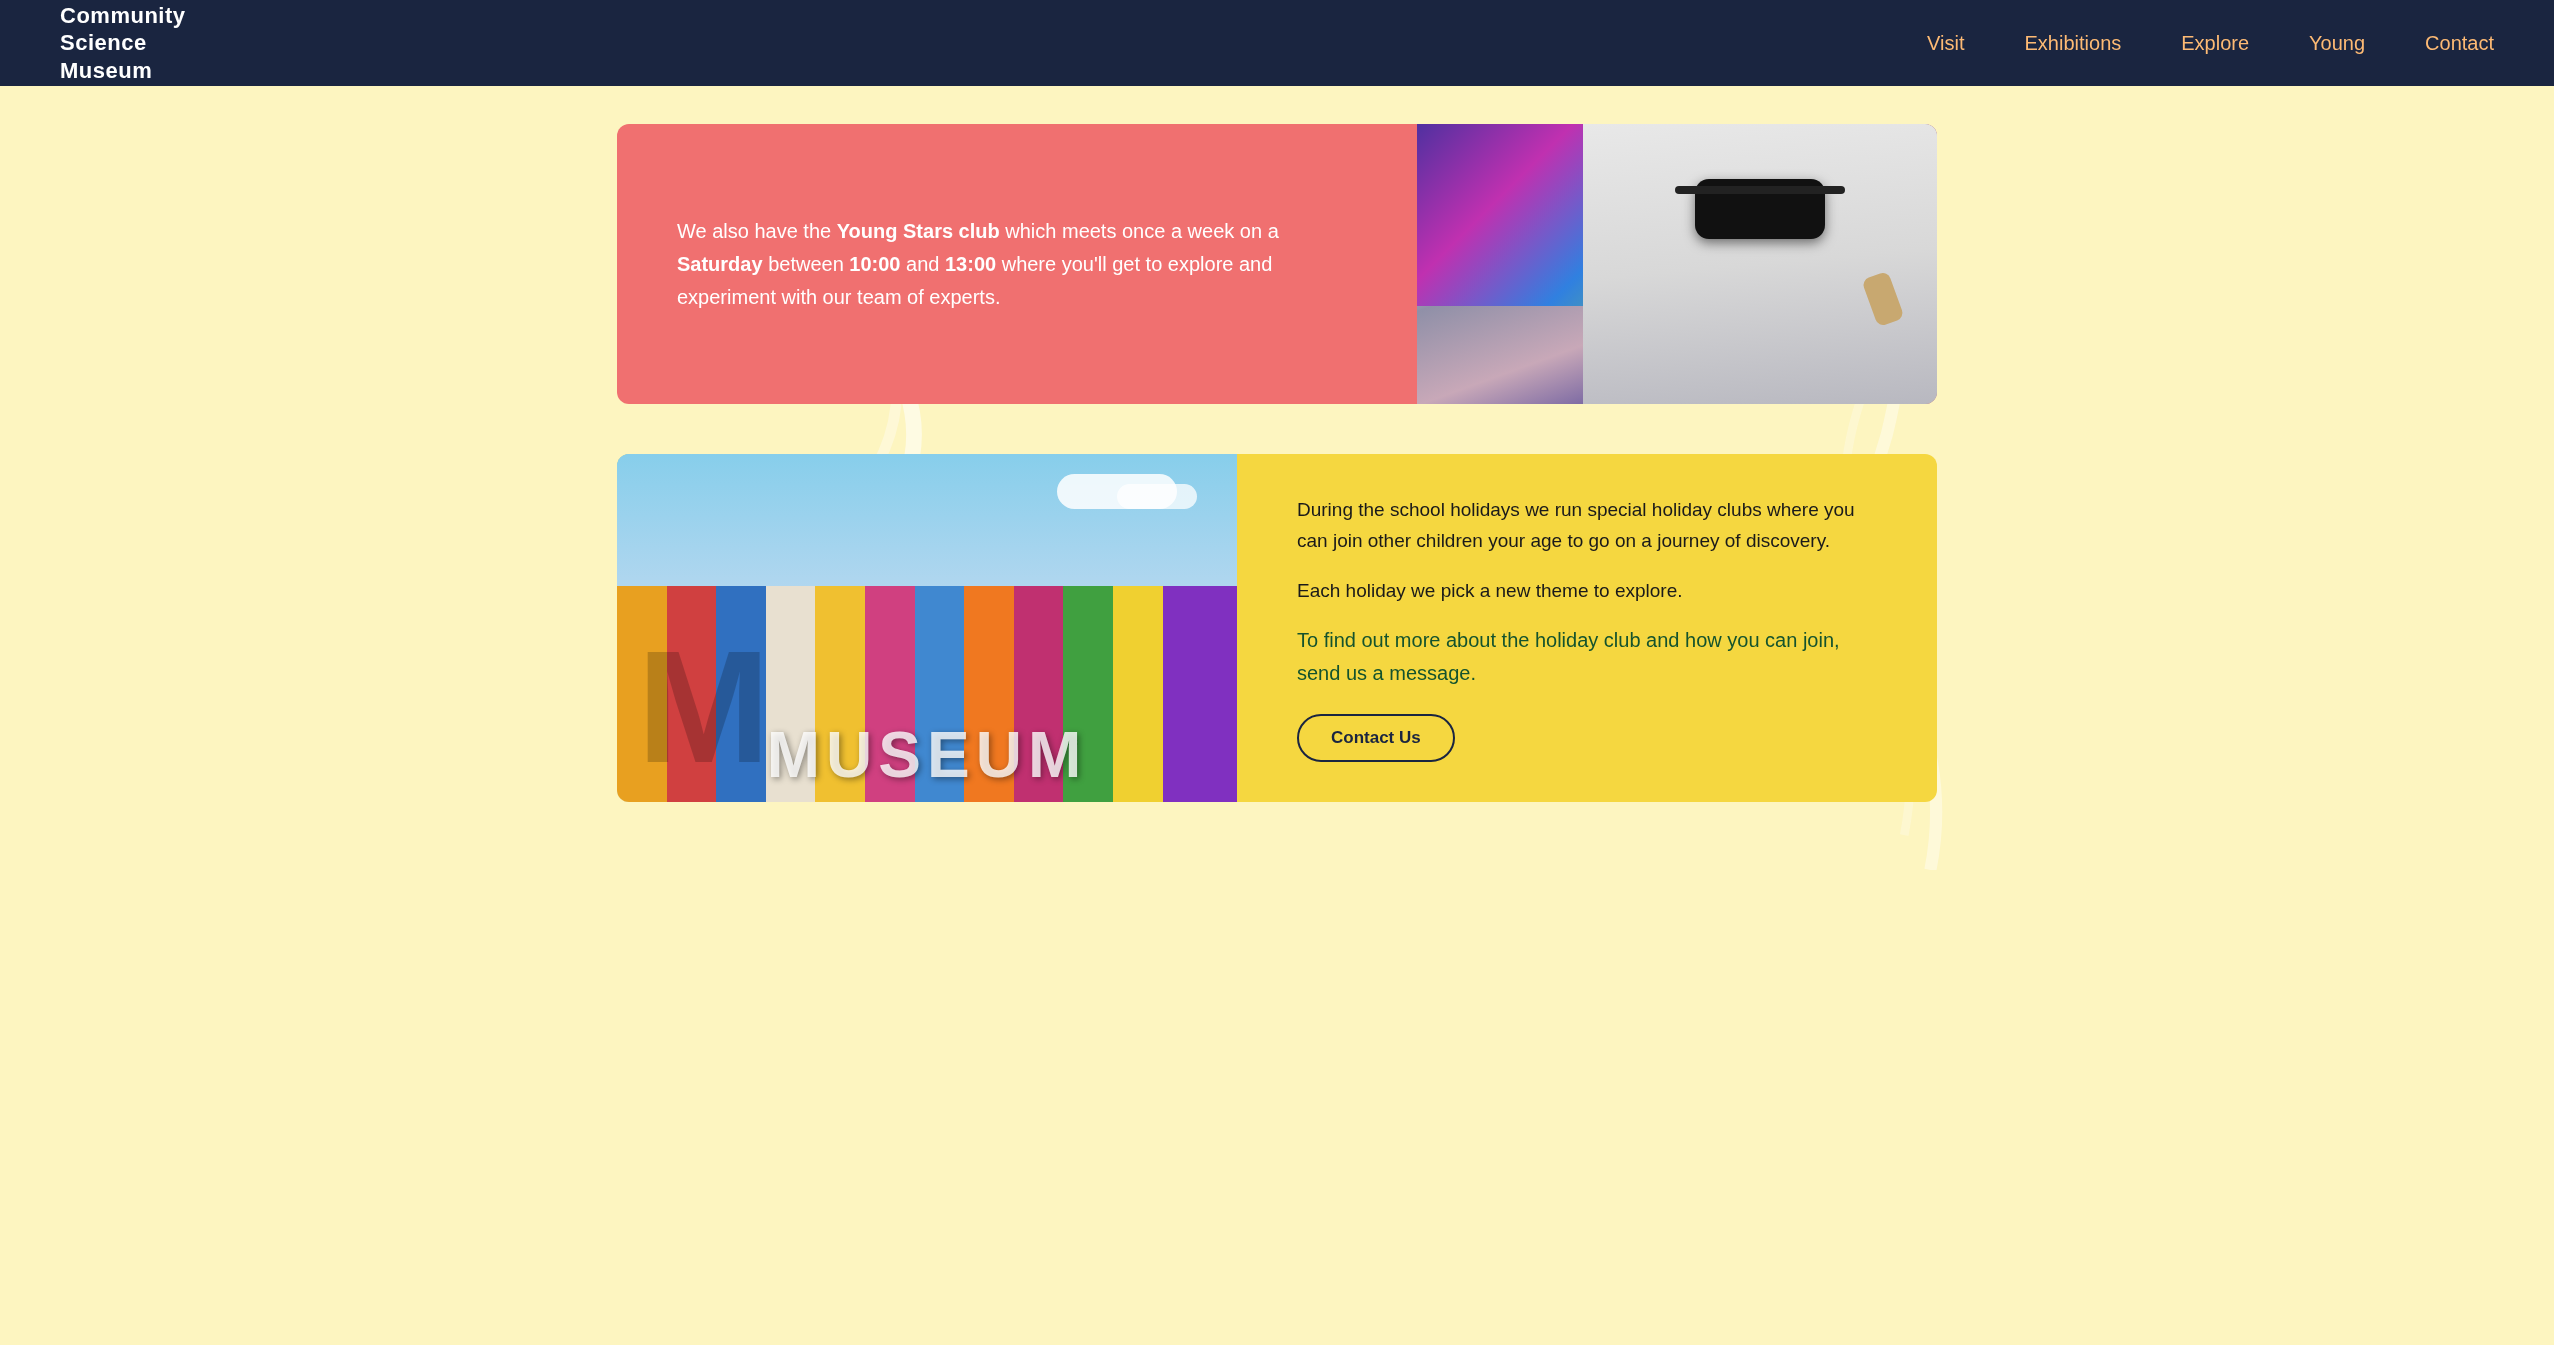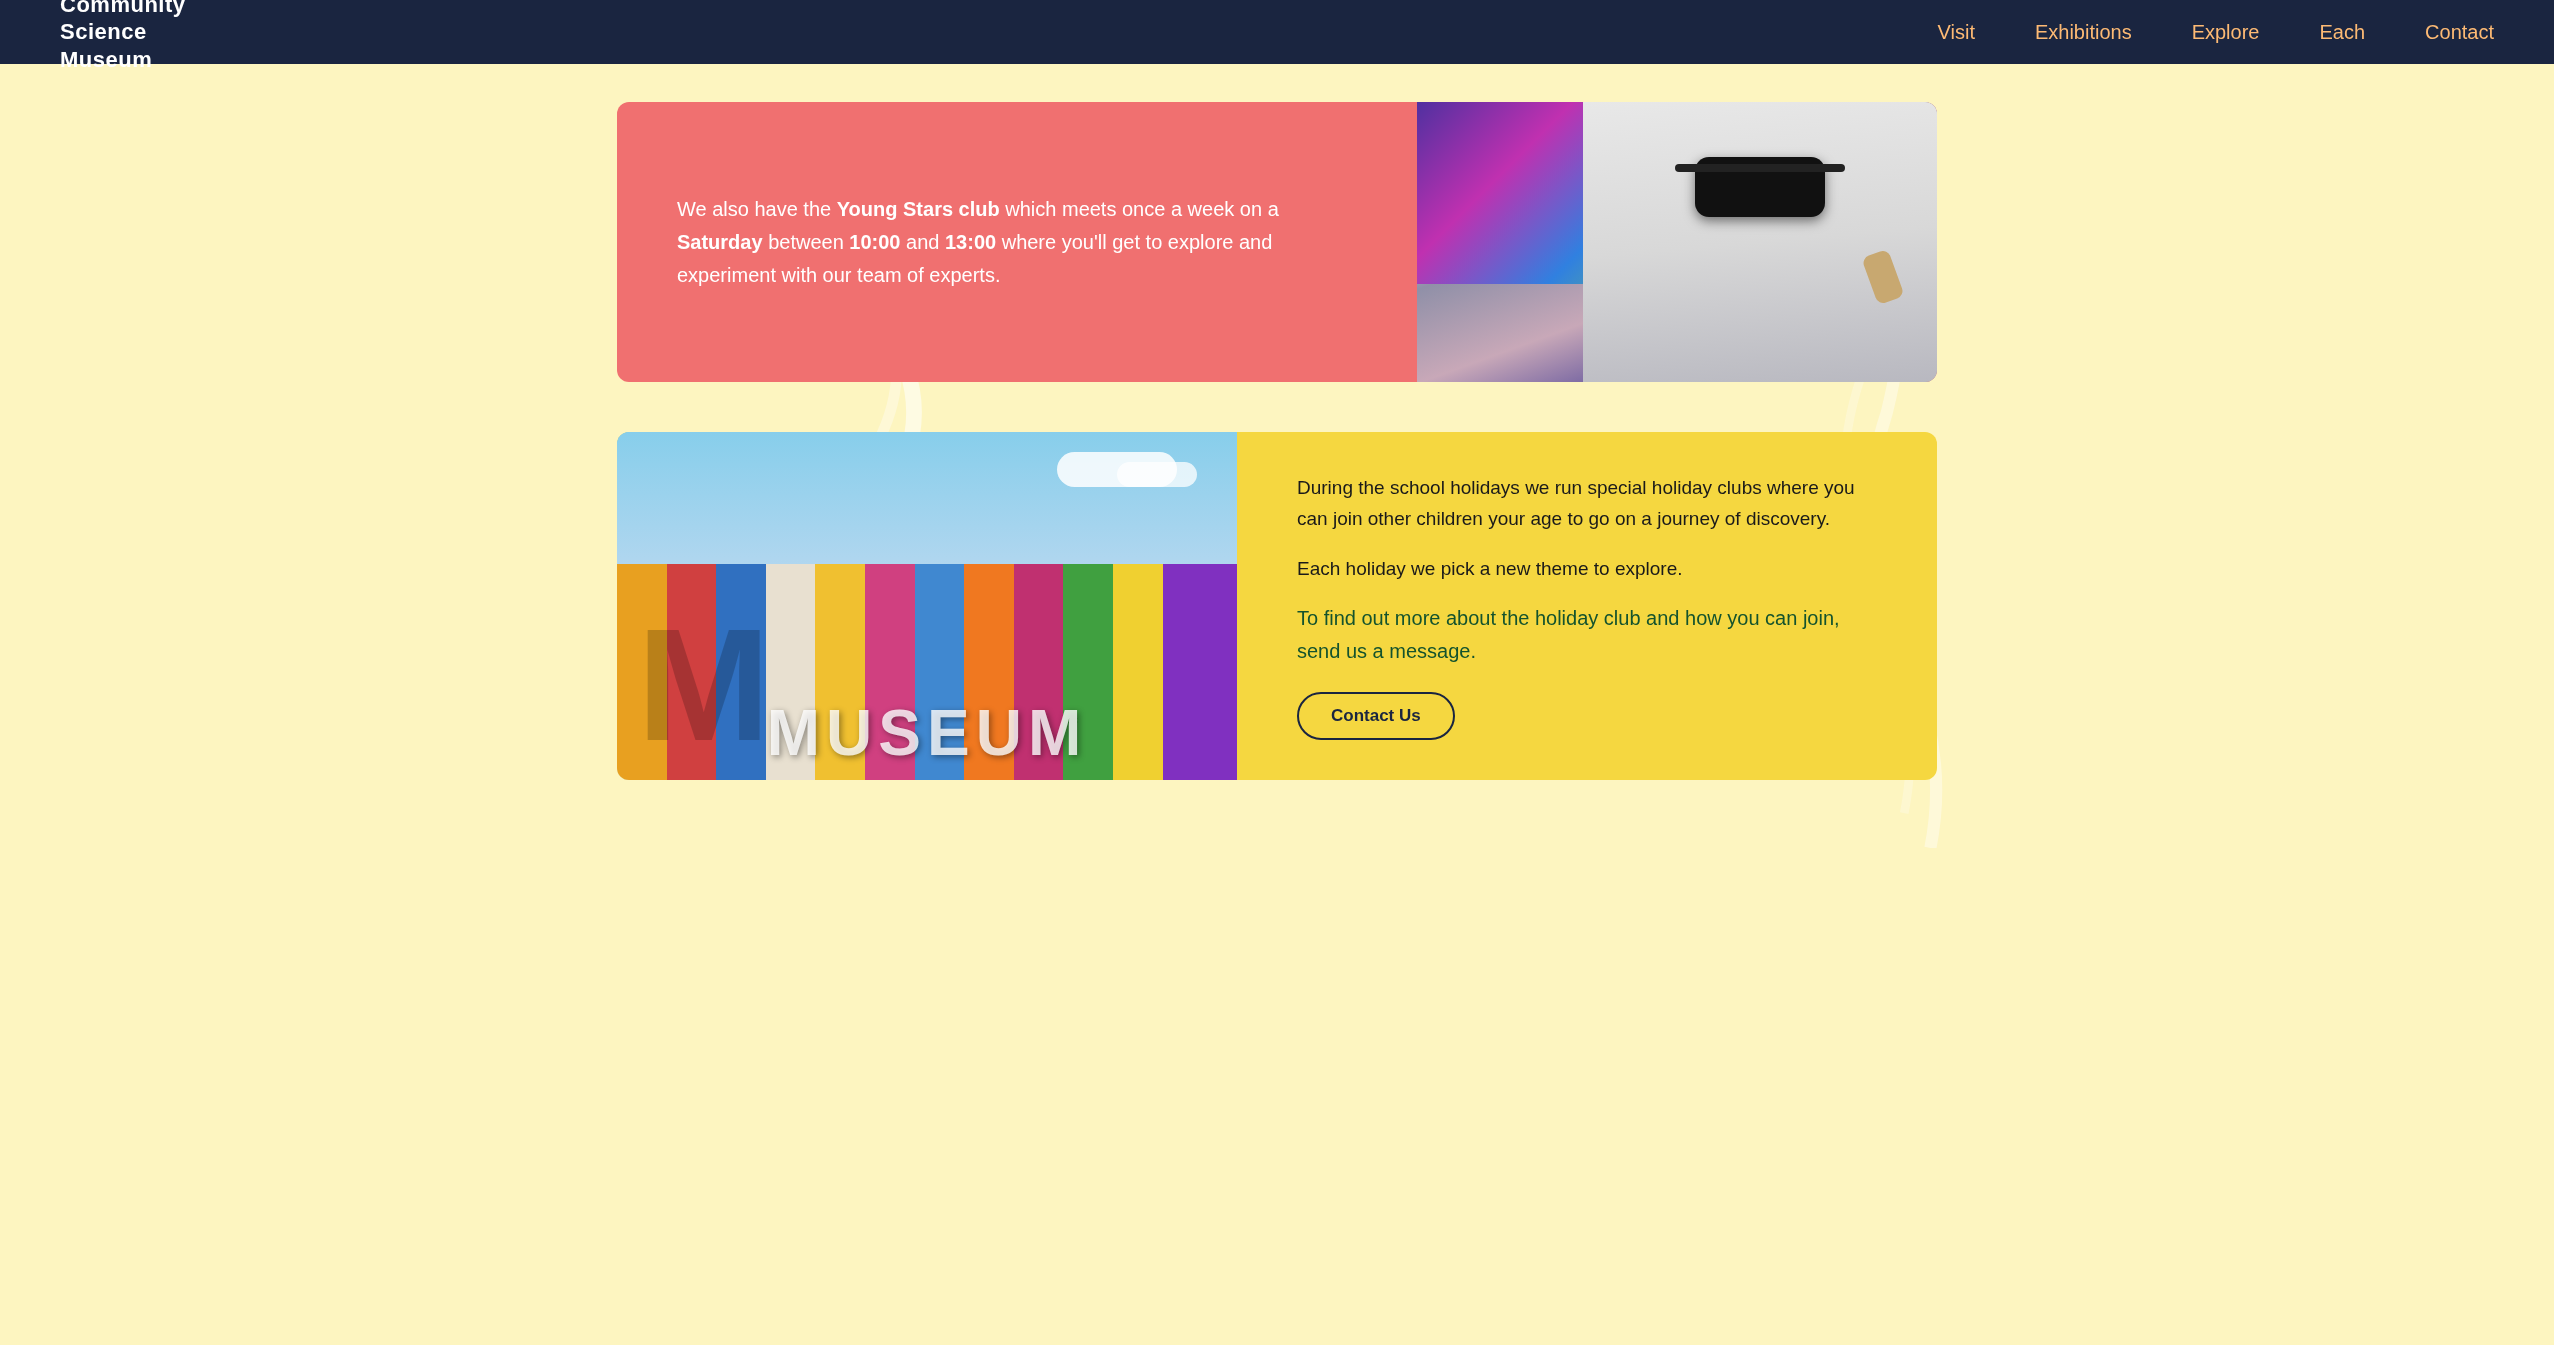--- a/index.html
+++ b/index.html
@@ -11,21 +11,21 @@
       overflow-x: hidden;
     }
 
     
     nav {
       background-color: #1a2540;
       display: flex;
       align-items: center;
       justify-content: space-between;
       padding: 0 60px;
-      height: 64px;
+      height: 86px;
       position: relative;
       z-index: 10;
     }
 
     .nav-logo {
       color: #ffffff;
       font-size: 22px;
       font-weight: 900;
       line-height: 1.25;
       letter-spacing: 0.5px;
@@ -185,21 +185,21 @@
 <nav>
   <div class="nav-logo">
     <span>Community</span><br>
     <span>Science</span><br>
     <span>Museum</span>
   </div>
   <ul class="nav-links">
     <li><a href="#">Visit</a></li>
     <li><a href="#">Exhibitions</a></li>
     <li><a href="#">Explore</a></li>
-    <li><a href="#">Each</a></li>
+    <li><a href="#">Young</a></li>
     <li><a href="#">Contact</a></li>
   </ul>
 </nav>
 
 <div class="page-bg">
 
   <svg class="swirl-bg" viewBox="0 0 1500 900" xmlns="http://www.w3.org/2000/svg">
     <path d="M 80 200 Q 150 100 300 300 Q 400 450 200 600 Q 100 700 50 800" stroke="rgba(255,255,255,0.55)" stroke-width="18" fill="none"></path>
     <path d="M 60 150 Q 130 80 280 250 Q 380 400 180 560 Q 80 660 30 760" stroke="rgba(255,255,255,0.35)" stroke-width="12" fill="none"></path>
     <path d="M 1400 100 Q 1500 200 1450 400 Q 1400 550 1480 700 Q 1520 800 1500 900" stroke="rgba(255,255,255,0.4)" stroke-width="14" fill="none"></path>

